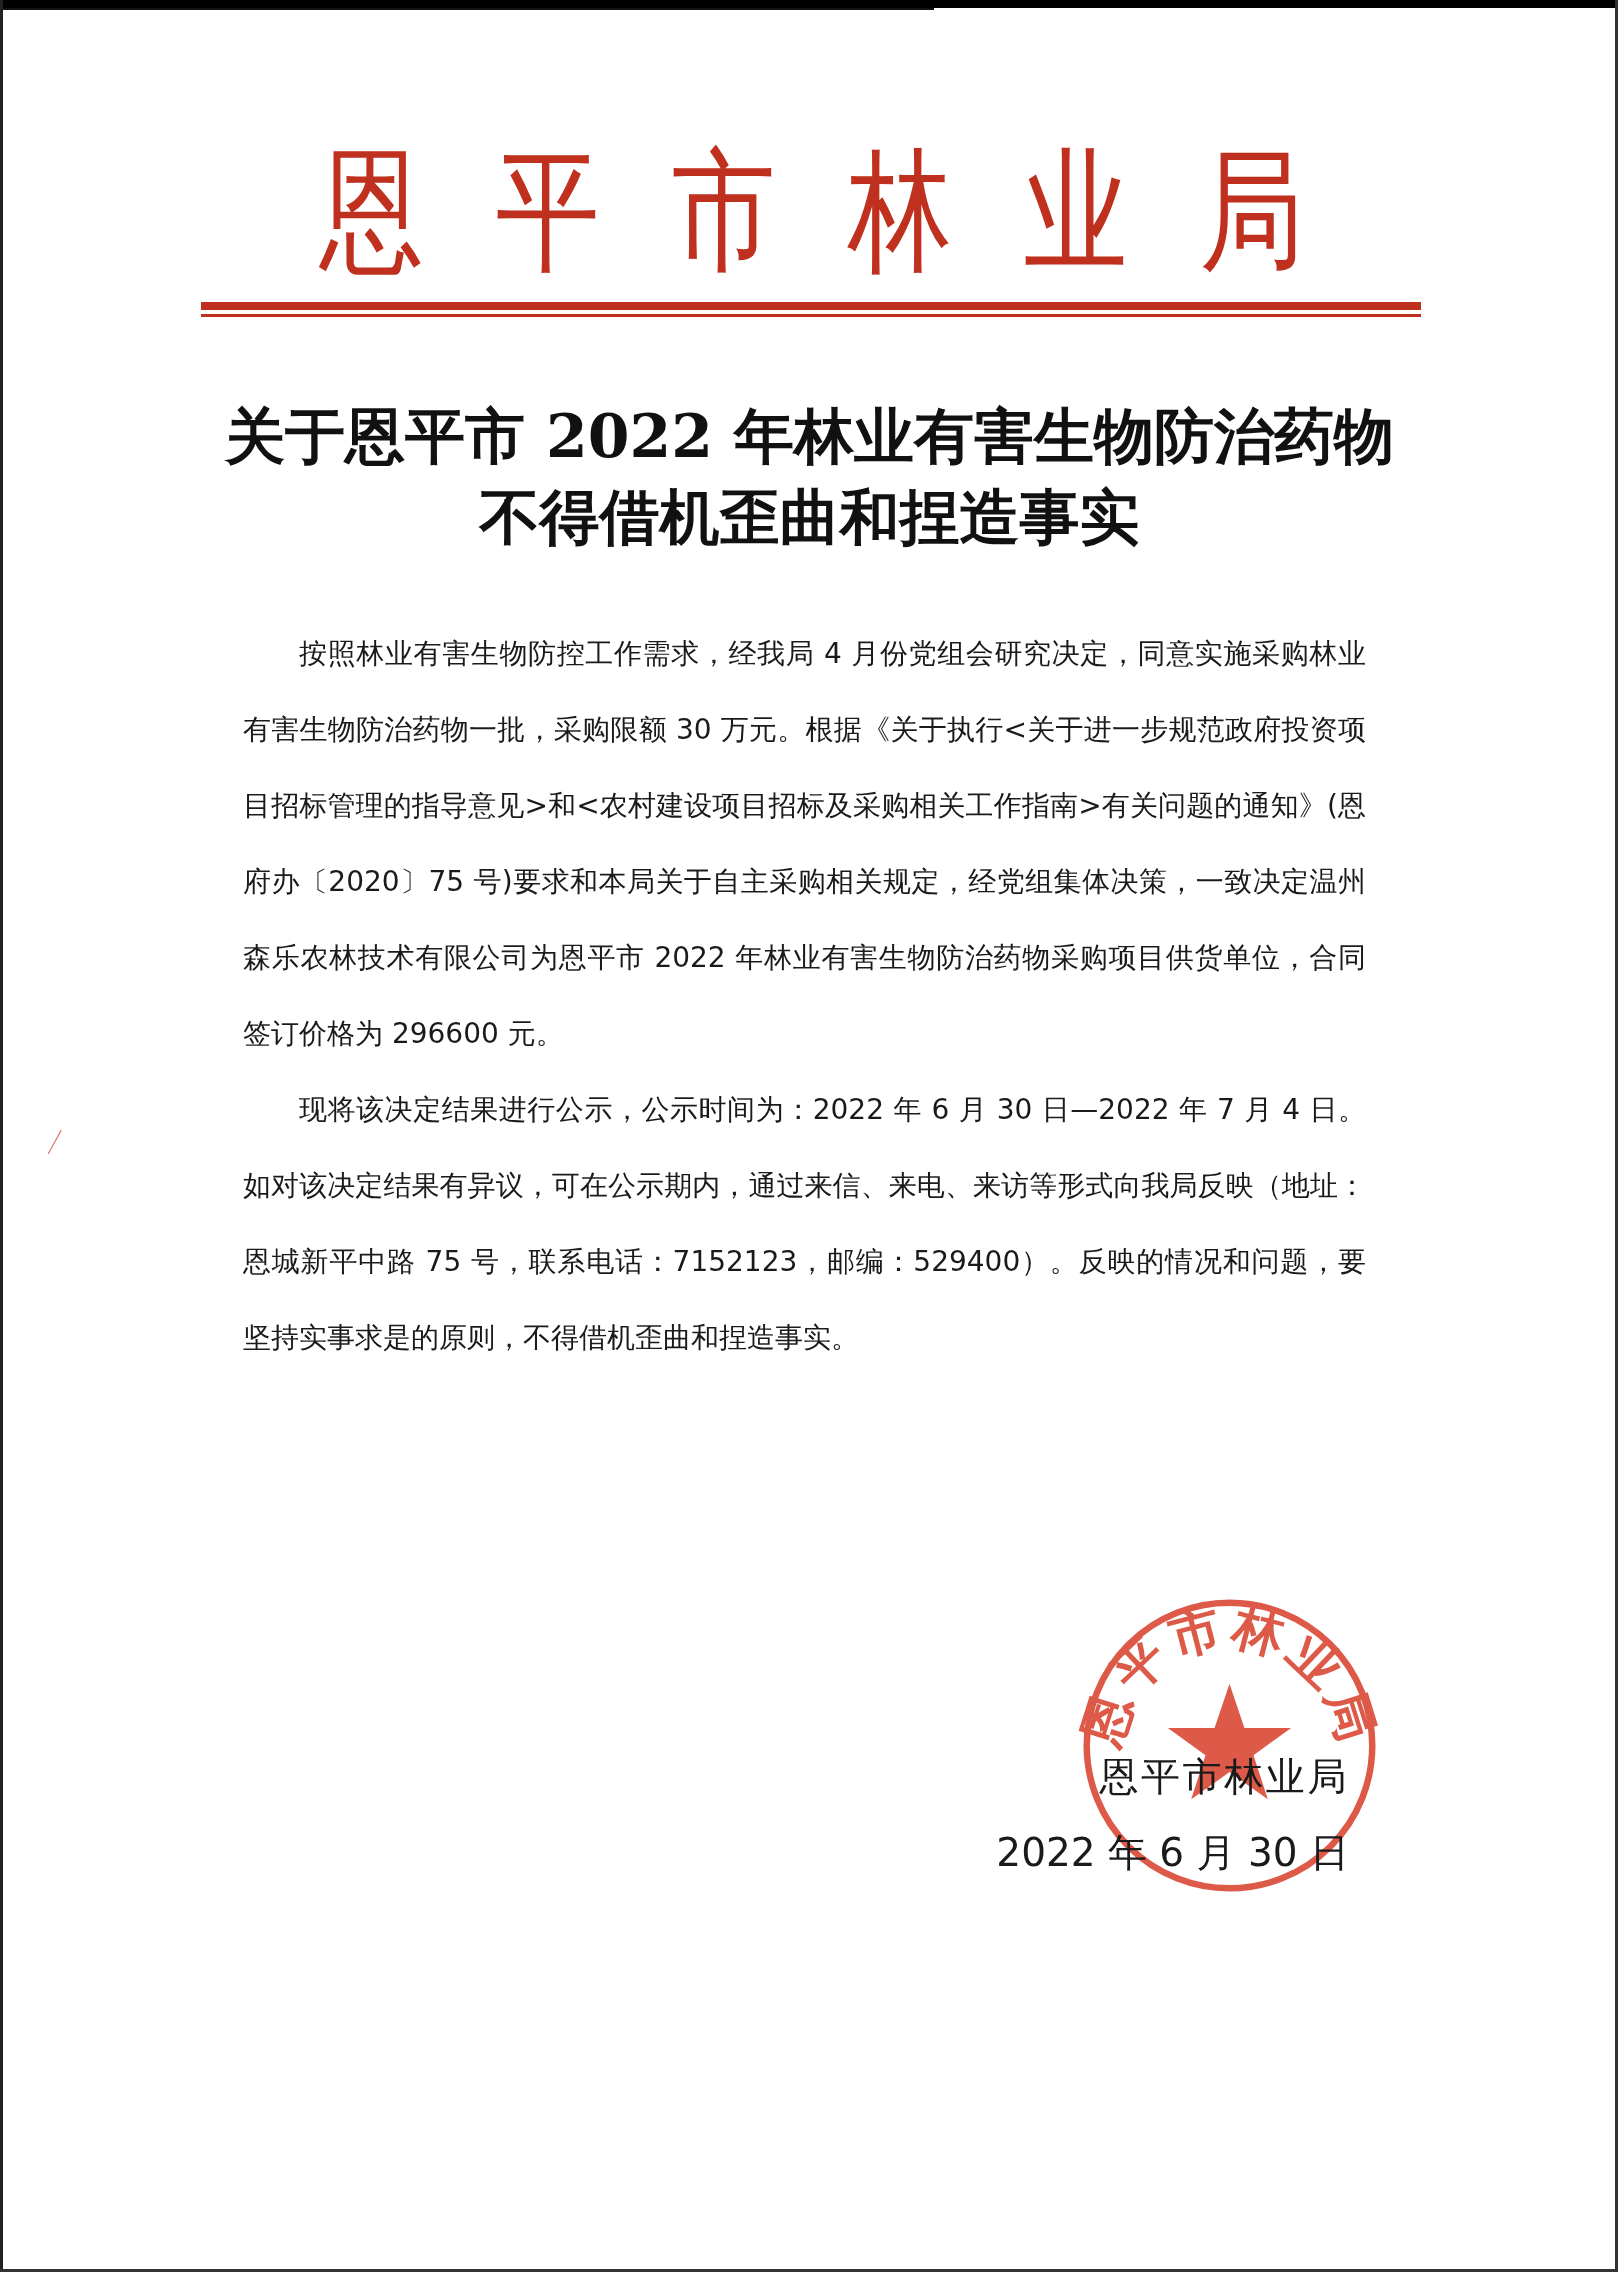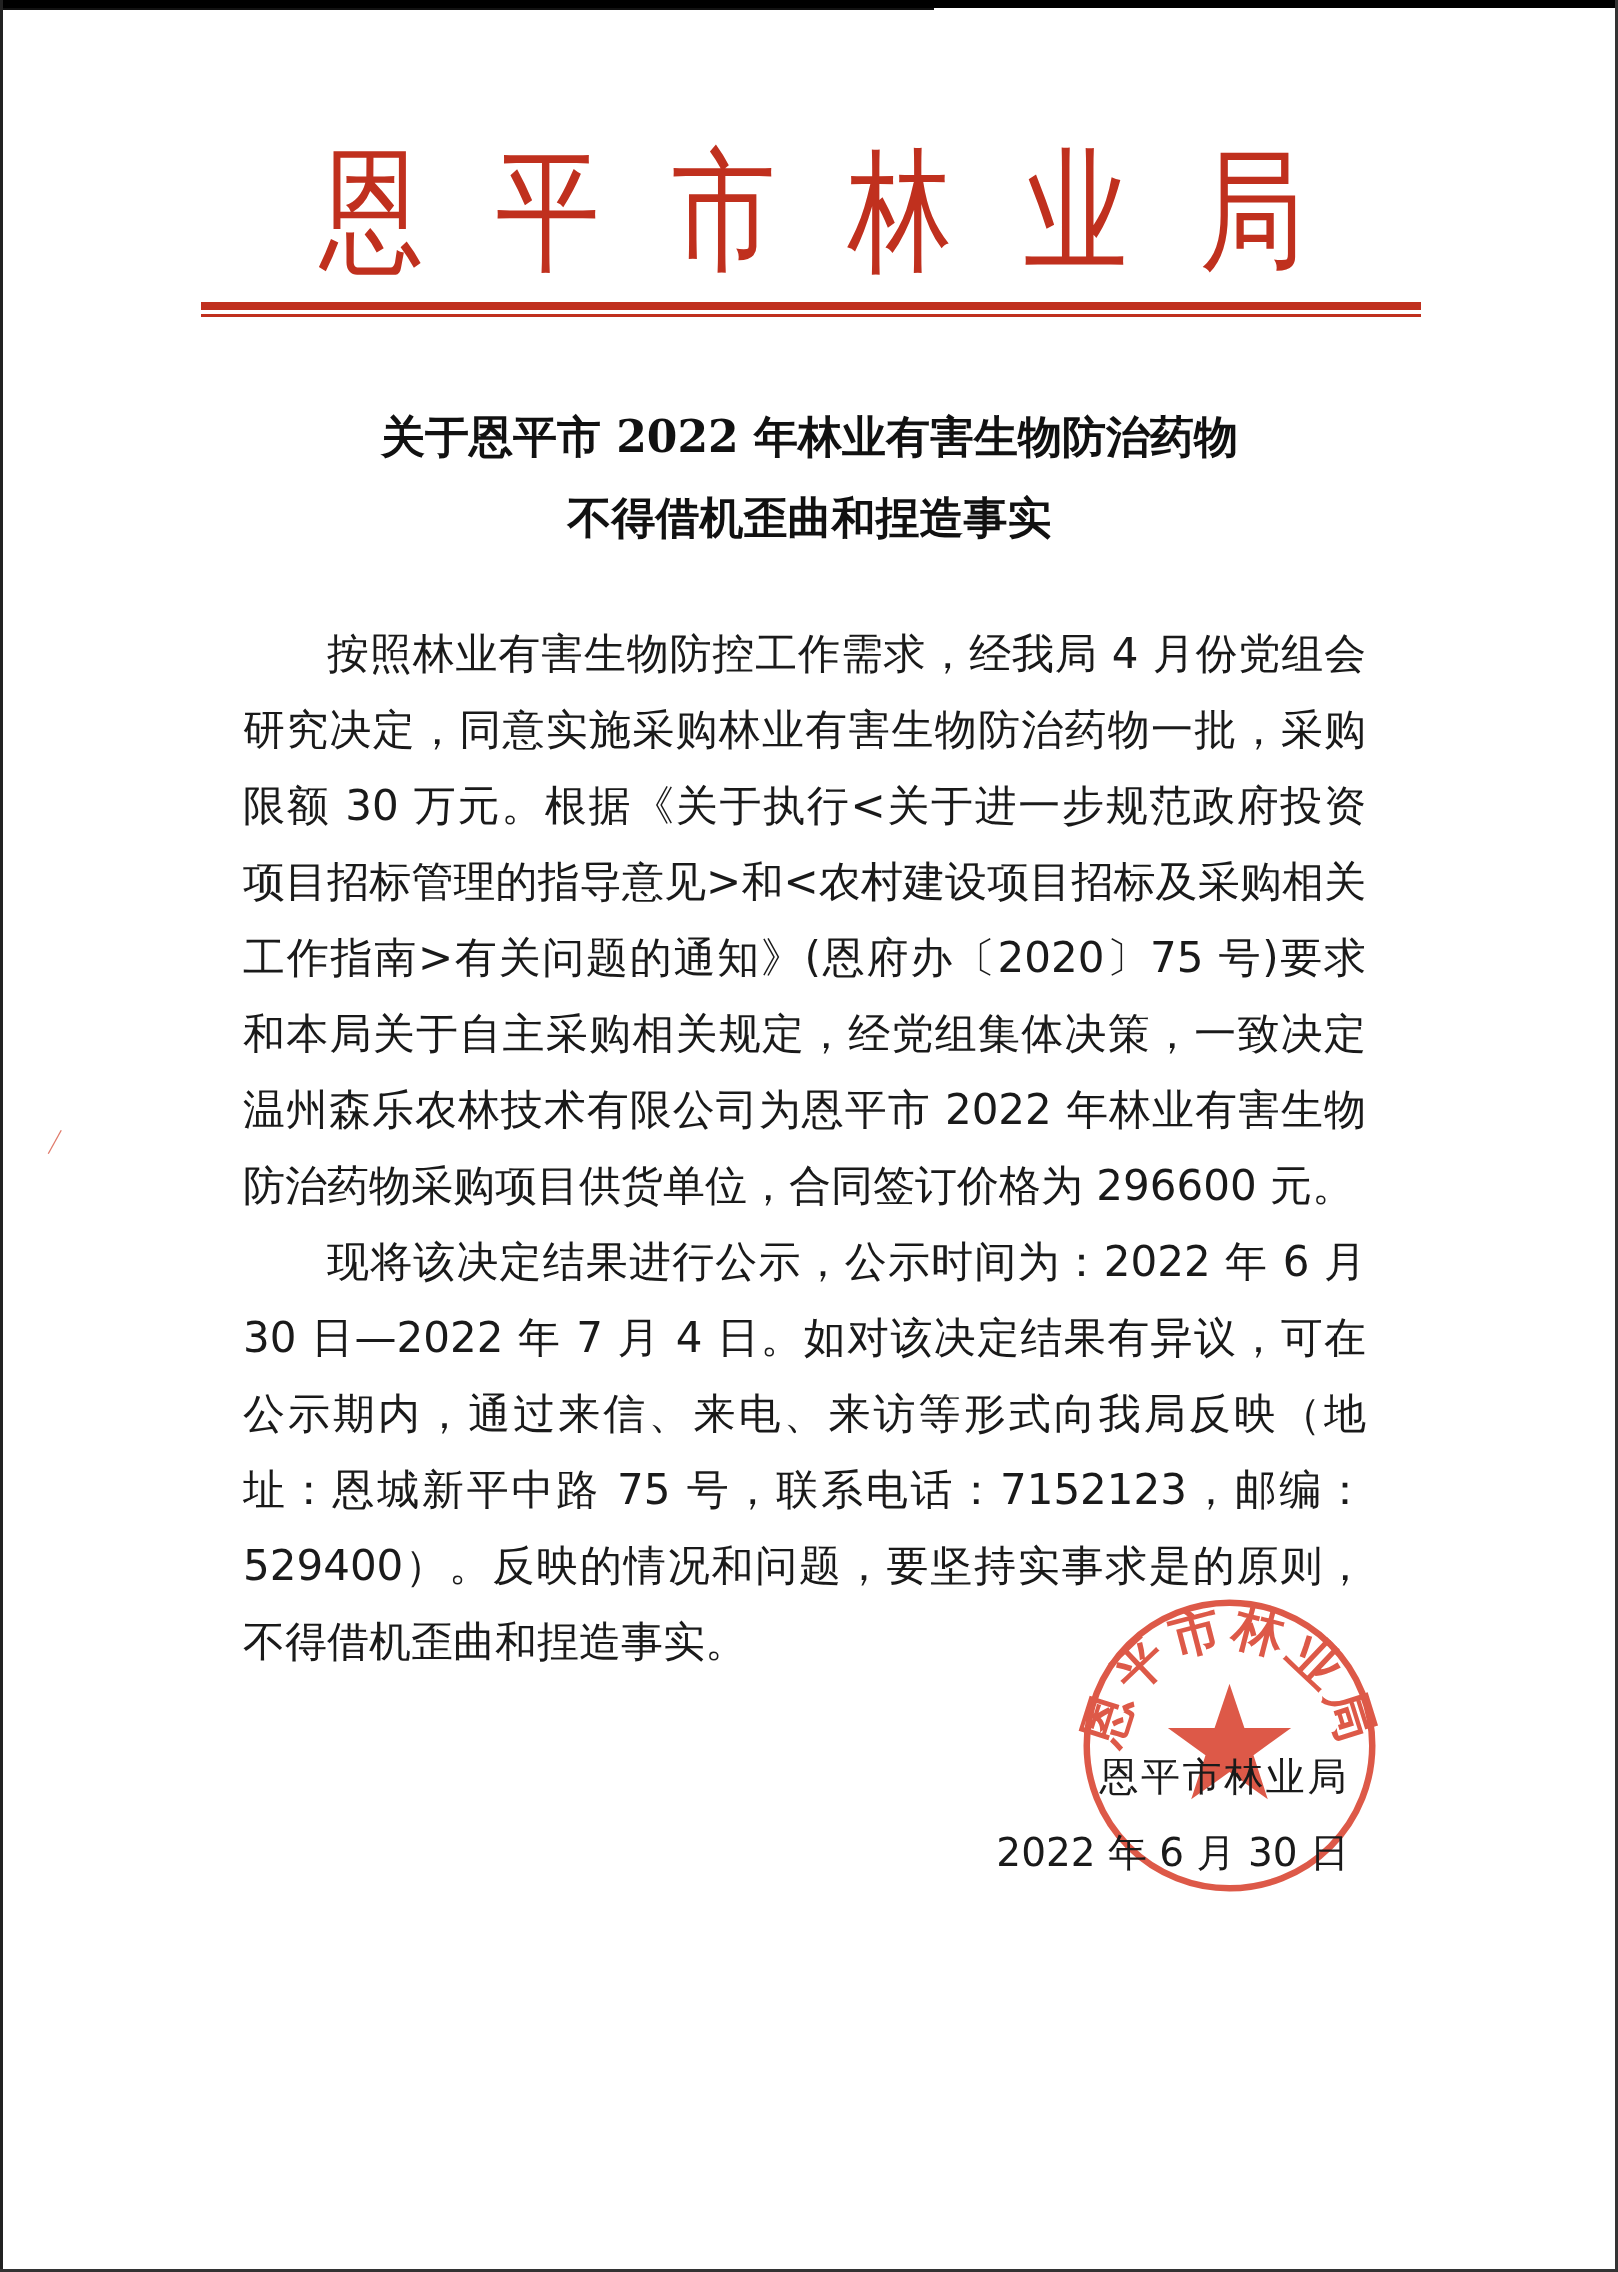--- a/index.html
+++ b/index.html
@@ -23,27 +23,27 @@
     color: #c0301e; font-size: 133px; line-height: 1;
     font-family: "DejaVu Sans", "Liberation Sans", sans-serif; font-weight: 300;
     transform: scaleX(0.78);
   }
   .redline-thick { position: absolute; left: 201px; top: 302px; width: 1220px; height: 7.8px; background: #c0301e; }
   .redline-thin { position: absolute; left: 201px; top: 314px; width: 1220px; height: 2.6px; background: #c0301e; }
 
   .title {
     position: absolute; left: 195px; top: 396px; width: 1229px;
     text-align: center; font-weight: bold; color: #111;
-    font-size: 44px; line-height: 81px;
+    font-size: 60px; line-height: 81px;
   }
   .title div { white-space: nowrap; }
 
   .body {
     position: absolute; left: 243px; top: 616px; width: 1123px;
-    color: #1a1a1a; font-size: 42px; line-height: 76px;
+    color: #1a1a1a; font-size: 28px; line-height: 76px;
     font-family: "DejaVu Sans", "Liberation Sans", sans-serif;
     text-align: justify;
   }
   .body p { margin: 0; text-indent: 2em; }
 
   .sign {
     position: absolute; left: 973px; top: 1739px; width: 389px;
     color: #1a1a1a; font-size: 39px; line-height: 76px;
     font-family: "DejaVu Sans", "Liberation Sans", sans-serif;
     text-align: right;

